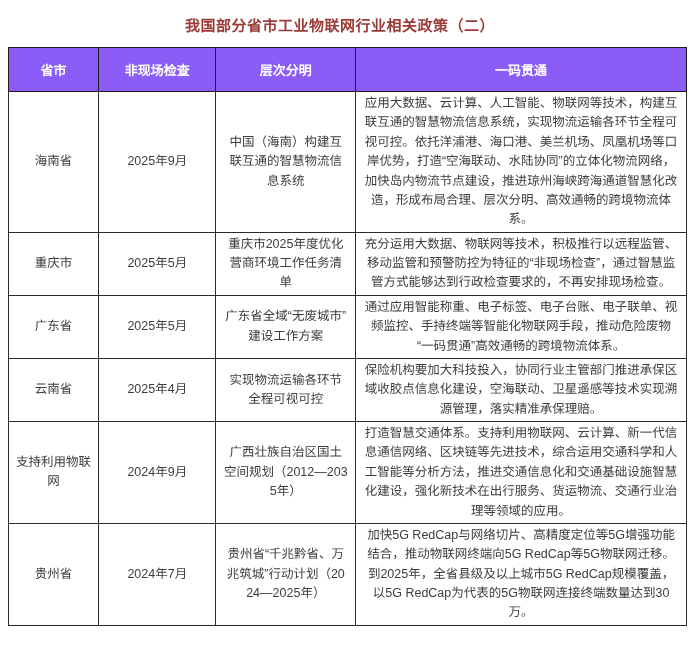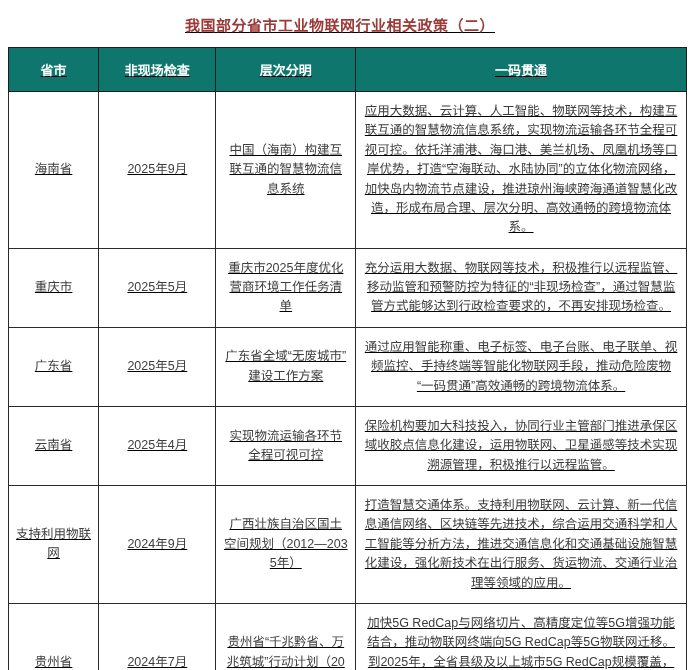--- a/index.html
+++ b/index.html
@@ -7,52 +7,51 @@
     padding: 0;
     background: #ffffff;
     font-family: "Liberation Sans", "DejaVu Sans", sans-serif;
   }
   .page {
     width: 680px;
     height: 670px;
     box-sizing: border-box;
     background: #ffffff;
     padding: 10px 8px 8px 8px;
-    text-decoration: underline;
   }
   .title {
     text-align: center;
     font-size: 15px;
     font-weight: bold;
     color: #9b3a37;
     margin: 4px 0 12px 0;
     letter-spacing: 0.5px;
   }
   table.policy {
     width: 679px;
     border-collapse: collapse;
     table-layout: fixed;
   }
   table.policy th {
-    background: #0f766e;
+    background: #8b5cf6;
     color: #ffffff;
     font-size: 13px;
     font-weight: bold;
     border: 1px solid #1c1c1c;
     padding: 12px 4px;
     text-align: center;
   }
   table.policy td {
     border: 1px solid #2a2a2a;
     color: #3d3d3d;
     font-size: 12.5px;
     line-height: 1.55;
     text-align: center;
     vertical-align: middle;
-    padding: 10px 7px;
+    padding: 2px 7px;
     word-break: break-all;
   }
   col.c-province { width: 13.3%; }
   col.c-date     { width: 17.3%; }
   col.c-policy   { width: 20.6%; }
   col.c-content  { width: 48.8%; }
 </style>
 </head>
 <body>
 
@@ -93,21 +92,21 @@
       <td>广东省</td>
       <td>2025年5月</td>
       <td>广东省全域“无废城市”建设工作方案</td>
       <td>通过应用智能称重、电子标签、电子台账、电子联单、视频监控、手持终端等智能化物联网手段，推动危险废物“一码贯通”高效通畅的跨境物流体系。</td>
     </tr>
 
     <tr>
       <td>云南省</td>
       <td>2025年4月</td>
       <td>实现物流运输各环节全程可视可控</td>
-      <td>保险机构要加大科技投入，协同行业主管部门推进承保区域收胶点信息化建设，运用物联网、卫星遥感等技术实现溯源管理，积极推行以远程监管。</td>
+      <td>保险机构要加大科技投入，协同行业主管部门推进承保区域收胶点信息化建设，空海联动、卫星遥感等技术实现溯源管理，落实精准承保理赔。</td>
     </tr>
 
     <tr>
       <td>支持利用物联网</td>
       <td>2024年9月</td>
       <td>广西壮族自治区国土空间规划（2012—2035年）</td>
       <td>打造智慧交通体系。支持利用物联网、云计算、新一代信息通信网络、区块链等先进技术，综合运用交通科学和人工智能等分析方法，推进交通信息化和交通基础设施智慧化建设，强化新技术在出行服务、货运物流、交通行业治理等领域的应用。</td>
     </tr>
 
     <tr>

